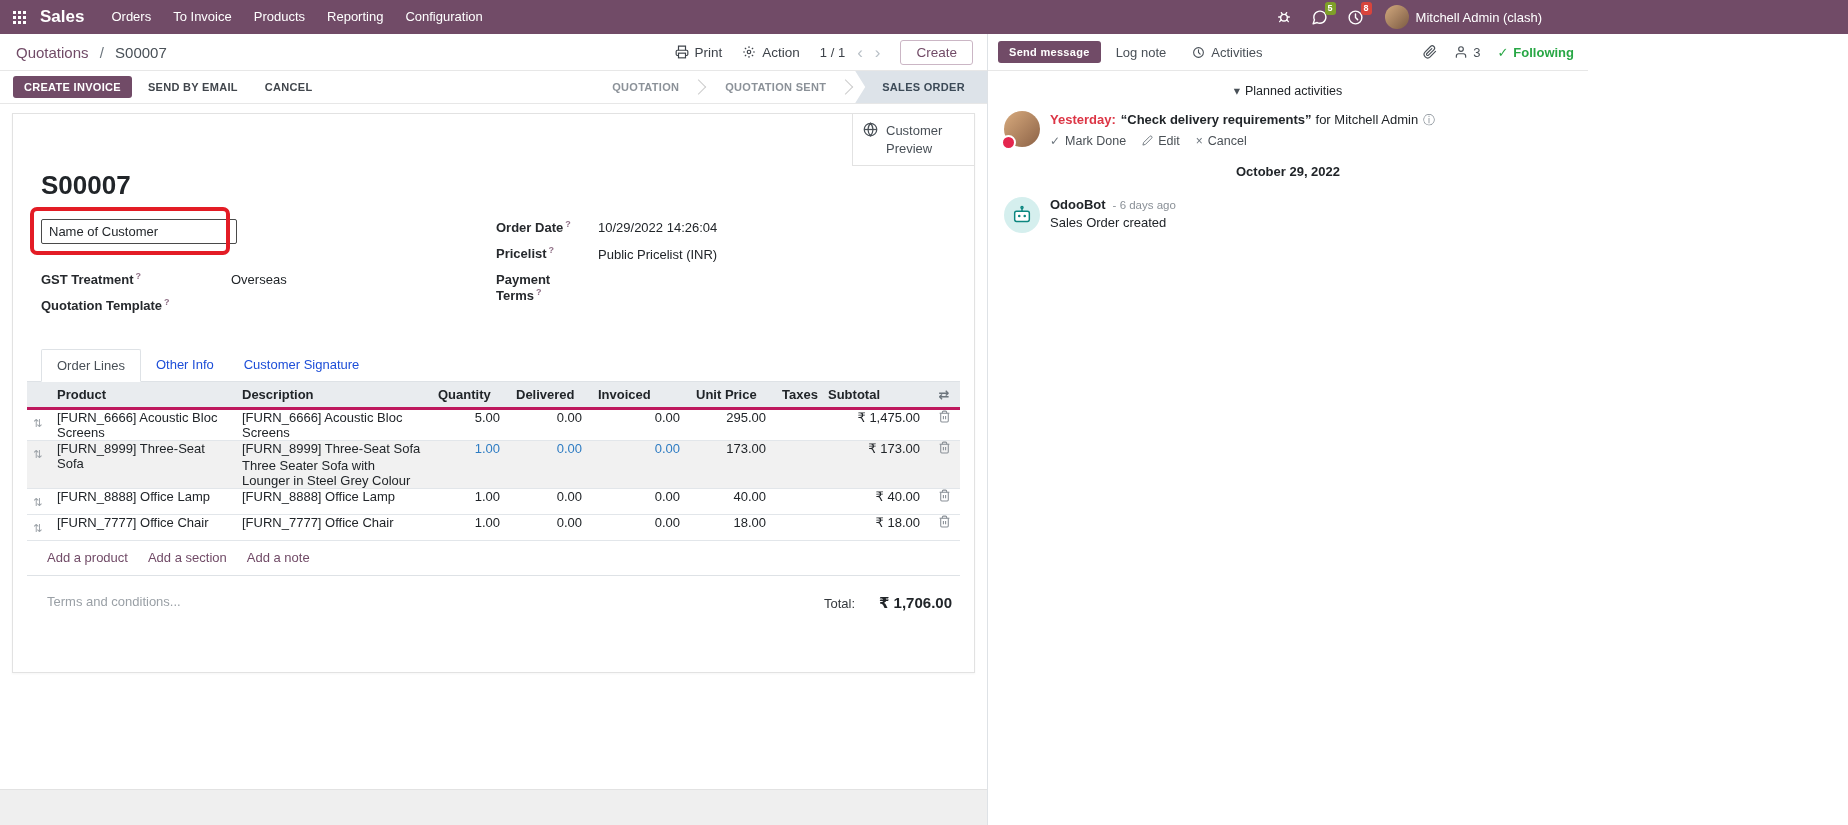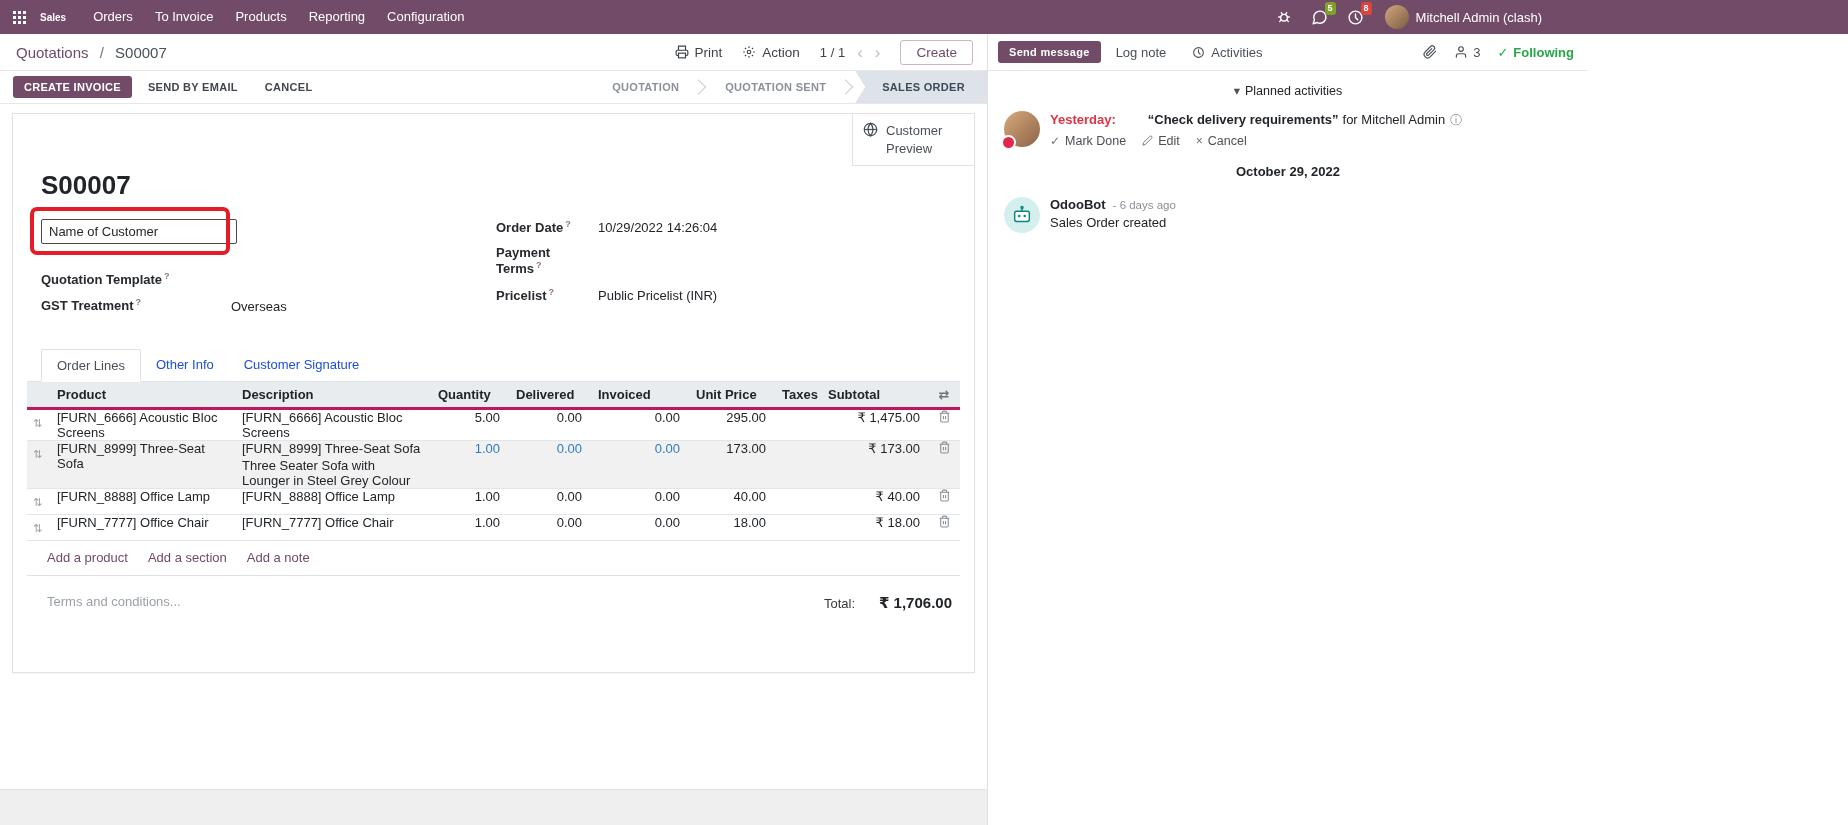--- a/index.html
+++ b/index.html
@@ -7,21 +7,21 @@
     font-family:"Liberation Sans","DejaVu Sans",sans-serif; font-size:13px; color:#212529; }
   button { font:inherit; background:none; border:none; cursor:pointer; color:inherit; }
   a { text-decoration:none; cursor:pointer; }
   svg { display:block; }
 
   
   .topbar { height:34px; background:#714B67; color:#fff; display:flex; align-items:center;
     justify-content:space-between; padding-right:296px; }
   .tb-left { display:flex; align-items:center; height:100%; }
   .apps-btn { width:38px; height:100%; display:flex; align-items:center; justify-content:center; }
-  .brand { font-weight:700; font-size:10px; margin:0 16px 0 2px; }
+  .brand { font-weight:700; font-size:17px; margin:0 16px 0 2px; }
   .menus { display:flex; height:100%; }
   .menus a { color:#fff; padding:0 11px; line-height:34px; font-size:13px; }
   .tb-right { display:flex; align-items:center; gap:2px; height:100%; }
   .tb-icon { position:relative; width:34px; height:34px; display:flex; align-items:center; justify-content:center; }
   .badge { position:absolute; top:2px; right:1px; color:#fff; font-size:9px; font-weight:700;
     line-height:1; padding:2px 3px; border-radius:3px; }
   .badge.green { background:#7fa029; }
   .badge.red { background:#d9443c; }
   .user-menu { display:flex; align-items:center; gap:7px; padding:10px 10px; height:100%; }
   .avatar-sm { width:24px; height:24px; border-radius:50%;
@@ -127,21 +127,21 @@
   .chatter-body { padding:12px 16px; }
   .planned-header { text-align:center; font-size:12.5px; color:#212529; margin-bottom:13px; cursor:pointer; }
   .planned-header .caret { color:#495057; margin-right:5px; }
   .activity { display:flex; gap:10px; margin-bottom:12px; }
   .avatar-md { width:36px; height:36px; border-radius:50%; flex-shrink:0;
     background:linear-gradient(135deg,#d8ab7e,#8c6246); position:relative; }
   .act-badge { position:absolute; left:-3px; bottom:-3px; width:15px; height:15px;
     border-radius:50%; background:#e4264e; border:2px solid #fff; }
   .act-line1 { line-height:1.45; }
   .due { color:#dc3545; font-weight:700; margin-right:5px; }
-  .summary { font-weight:700;margin-left:27px; }
+  .summary { font-weight:700; }
   .assignee { margin-left:4px; }
   .info-icon { color:#868e96; margin-left:5px; font-size:12px; }
   .act-actions { margin-top:4px; display:flex; gap:16px; font-size:12.5px; }
   .act-actions button { display:flex; align-items:center; gap:5px; color:#4a5056; }
   .act-actions .ico { color:#6c757d; font-size:12px; }
   .date-sep { text-align:center; font-weight:700; margin:16px 0 18px; }
   .message { display:flex; gap:10px; }
   .bot-avatar { width:36px; height:36px; border-radius:50%; background:#d5efee; flex-shrink:0;
     display:flex; align-items:center; justify-content:center; }
   .msg-head { display:flex; align-items:baseline; gap:7px; }
@@ -278,41 +278,41 @@
 
         <div class="form-grid">
           <div class="col-left">
             <div class="customer-row">
               <div class="customer-wrap">
                 <input class="customer-input" placeholder="Name of Customer" style="">
                 <div class="annotation-box"></div>
               </div>
             </div>
             <div class="field-row">
+              <span class="f-label"><span>GST Treatment</span><sup class="help">?</sup></span>
+              <span class="f-value">Overseas</span>
+            </div>
+            <div class="field-row">
               <span class="f-label"><span>Quotation Template</span><sup class="help">?</sup></span>
               <span class="f-value"></span>
-            </div>
-            <div class="field-row">
-              <span class="f-label"><span>GST Treatment</span><sup class="help">?</sup></span>
-              <span class="f-value">Overseas</span>
             </div>
           </div>
 
           <div class="col-right">
             <div class="field-row">
               <span class="f-label"><span>Order Date</span><sup class="help">?</sup></span>
               <span class="f-value">10/29/2022 14:26:04</span>
             </div>
             <div class="field-row">
+              <span class="f-label"><span>Pricelist</span><sup class="help">?</sup></span>
+              <span class="f-value">Public Pricelist (INR)</span>
+            </div>
+            <div class="field-row">
               <span class="f-label"><span>Payment Terms</span><sup class="help">?</sup></span>
               <span class="f-value"></span>
-            </div>
-            <div class="field-row">
-              <span class="f-label"><span>Pricelist</span><sup class="help">?</sup></span>
-              <span class="f-value">Public Pricelist (INR)</span>
             </div>
           </div>
         </div>
 
         <div class="tabs">
           <span class="tab active">Order Lines</span>
           <span class="tab">Other Info</span>
           <span class="tab">Customer Signature</span>
         </div>
 

